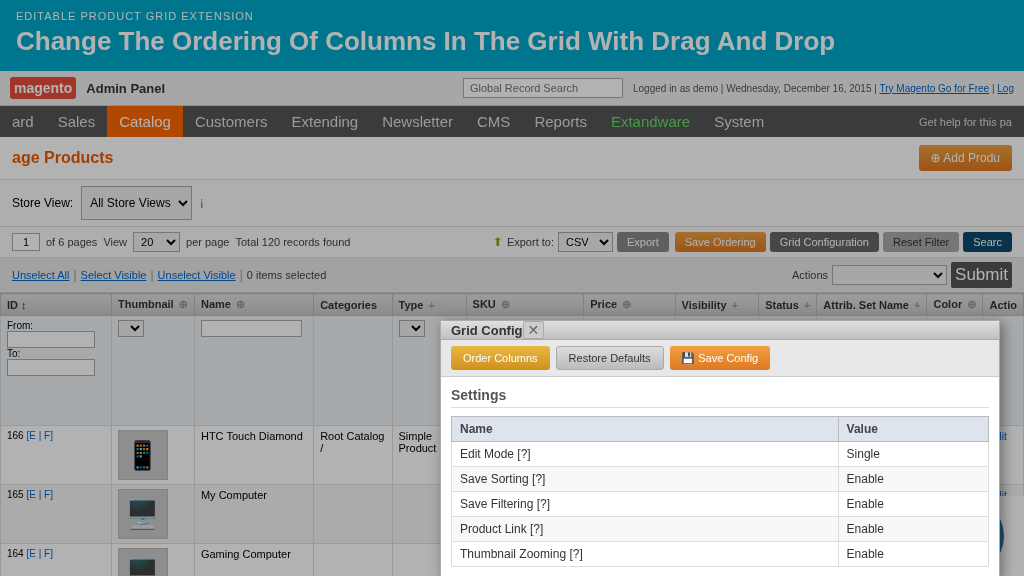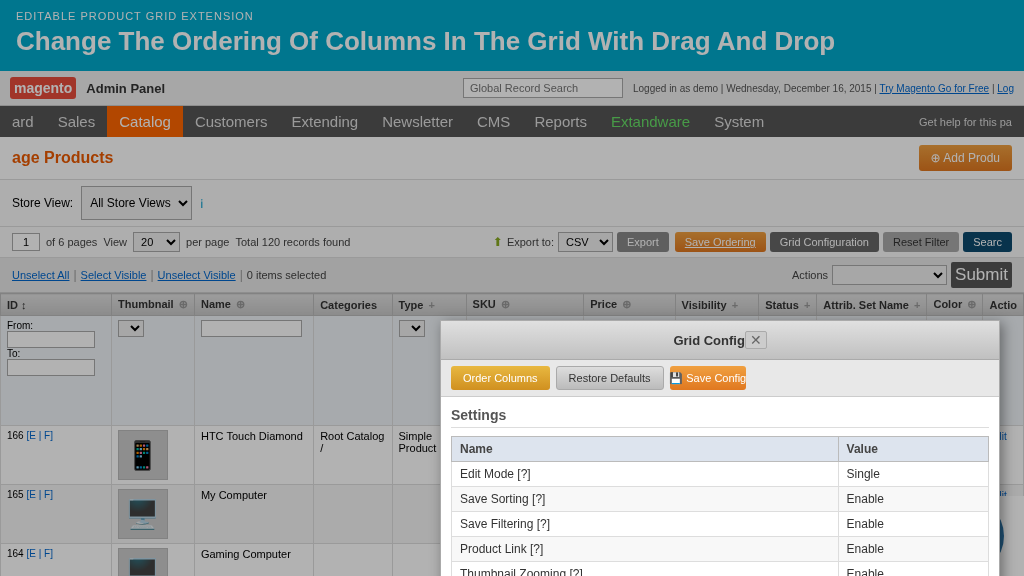--- a/index.html
+++ b/index.html
@@ -158,21 +158,21 @@
     .controls-bar .text { font-size: 11px; color: #444; }
     .export-btn, .grid-btn, .reset-btn, .search-btn, .save-order-btn {
       padding: 4px 10px;
       font-size: 11px;
       border: none;
       cursor: pointer;
       border-radius: 3px;
       color: white;
     }
     .export-btn { background: #888; }
-    .save-order-btn { background: linear-gradient(to bottom, #f0a040, #e07820); text-decoration: underline; }
+    .save-order-btn { background: linear-gradient(to bottom, #f0a040, #e07820); }
     .grid-btn { background: #666; }
     .reset-btn { background: #aaa; color: #333; }
     .search-btn { background: #0c4a6e; }
     .export-section { display: flex; align-items: center; gap: 4px; margin-left: auto; }
     .action-btns { display: flex; align-items: center; gap: 4px; }
 
     
     .selection-bar {
       background: #e8e8e8;
       border-bottom: 1px solid #ccc;
@@ -262,24 +262,24 @@
       left: 440px;
       width: 560px;
       background: white;
       border: 1px solid #aaa;
       box-shadow: 3px 3px 12px rgba(0,0,0,0.4);
       z-index: 101;
       font-size: 12px;
     }
     .modal-header {
       background: linear-gradient(to bottom, #e0e0e0, #c0c0c0);
-      padding: 10px 10px;
-      display: flex;
-      align-items: center;
-      justify-content: center;
+      padding: 0 10px;
+      display: flex;
+      align-items: center;
+      justify-content: flex-start;
       border-bottom: 1px solid #aaa;
     }
     .modal-header .title {
       font-weight: bold;
       font-size: 13px;
       color: #333;
     }
     .modal-close {
       cursor: pointer;
       font-size: 14px;
@@ -311,21 +311,21 @@
       border: 1px solid #aaa;
       padding: 5px 12px;
       font-size: 11px;
       cursor: pointer;
       border-radius: 3px;
     }
     .save-config-btn {
       background: linear-gradient(to bottom, #f0a040, #e07820);
       color: white;
       border: none;
-      padding: 5px 0;
+      padding: 5px 12px;
       font-size: 11px;
       cursor: pointer;
       border-radius: 3px;
     }
     .modal-body {
       padding: 10px;
     }
     .settings-title {
       font-size: 14px;
       font-weight: bold;

